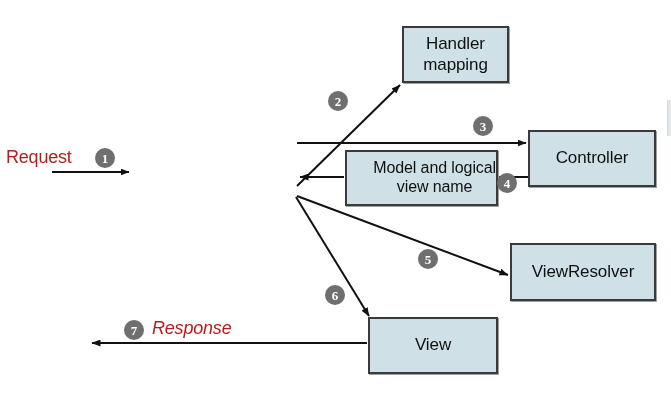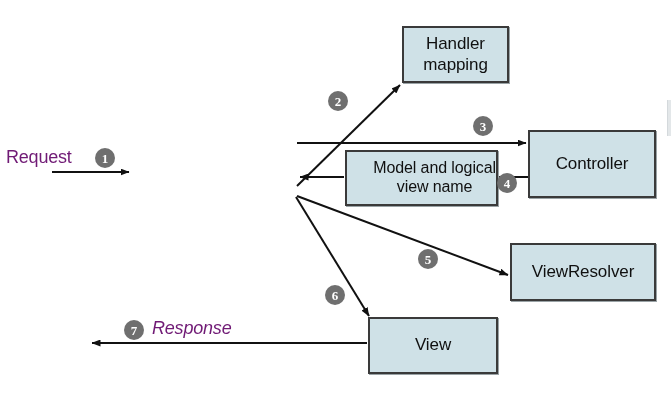--- a/index.html
+++ b/index.html
@@ -43,21 +43,21 @@
     font-size: 17px;
     line-height: 1.18;
     letter-spacing: -0.1px;
     white-space: pre-line;
     user-select: none;
   }
   .node.small-text { font-size: 16px; justify-content: flex-end; }
   
   .plain-label {
     position: absolute;
-    color: #701a75;
+    color: #b91c1c;
     font-family: "Liberation Sans", sans-serif;
     font-size: 18px;
     letter-spacing: -0.2px;
     white-space: nowrap;
     user-select: none;
   }
   
   .badge {
     position: absolute;
     width: 20px;
@@ -114,21 +114,21 @@
     <span>Handler
 mapping</span>
   </div>
 
 
   <div class="node small-text" style="left:345px; top:150px; width:153px; height:56px;">
     <span>Model and logical
 view name</span>
   </div>
 
-  <div class="node" style="left:528px; top:130px; width:128px; height:68px;">
+  <div class="node" style="left:528px; top:130px; width:128px; height:57px;">
     <span>Controller</span>
   </div>
 
   <div class="node" style="left:368px; top:317px; width:130px; height:57px;">
     <span>View</span>
   </div>
 
   <div class="node" style="left:510px; top:243px; width:146px; height:58px;">
     <span>ViewResolver</span>
   </div>

